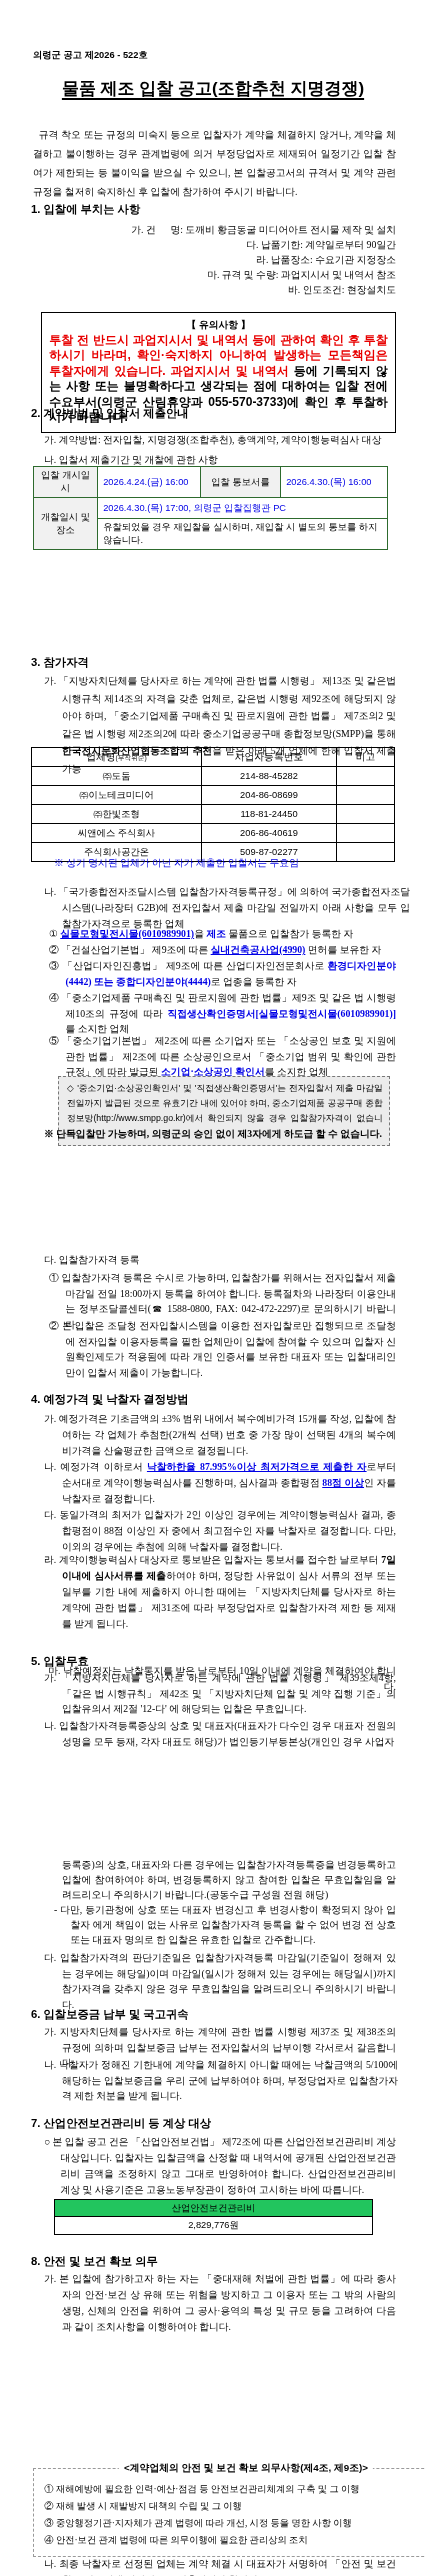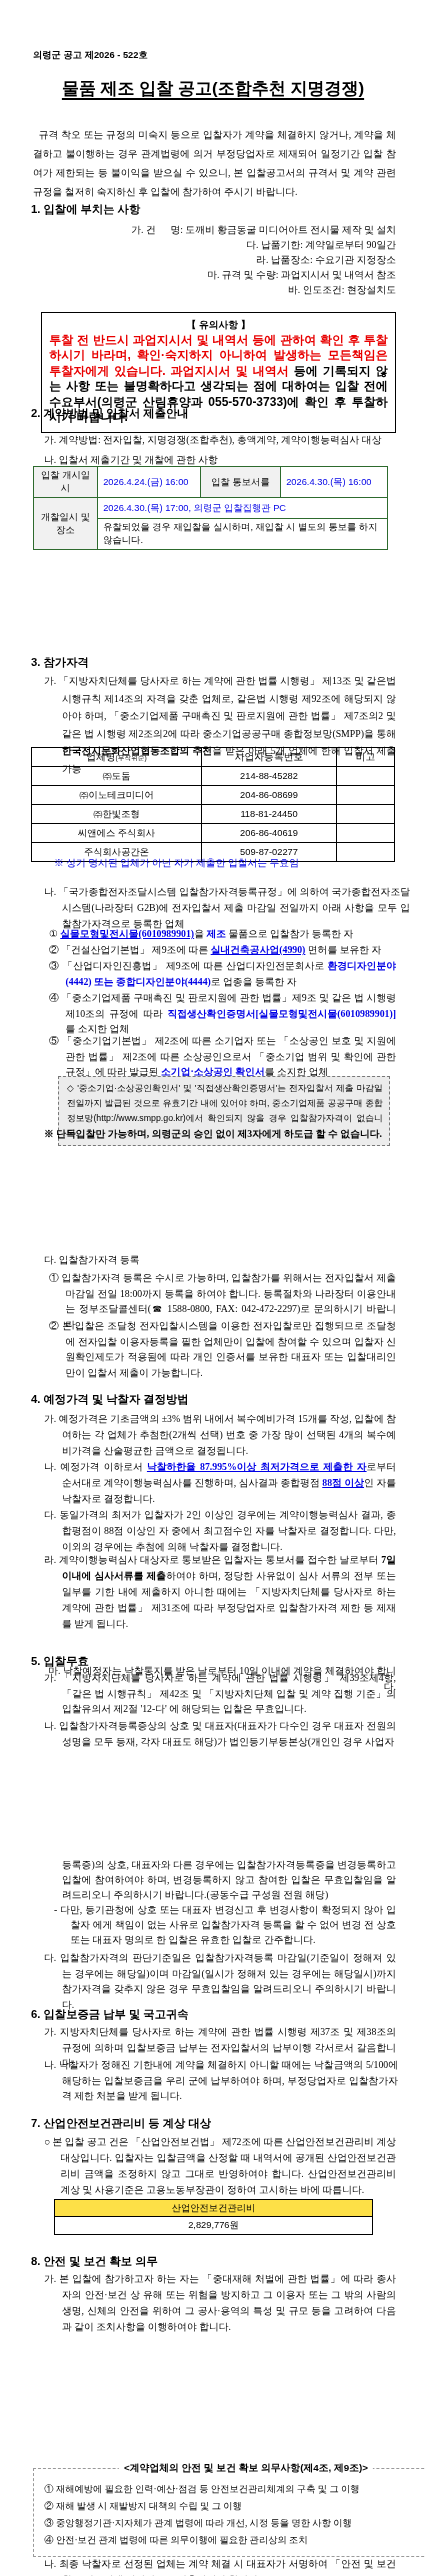--- a/index.html
+++ b/index.html
@@ -37,21 +37,21 @@
   .t2 tr.hd td{border-bottom:1.5px double #000;font-size:9.8px;}
   .t2 .small{font-size:6.7px;}
   
   .gbox{background:#ececec;border:0.5px dashed #777;padding:4.1px 6.2px;
         font-family:"Liberation Sans","DejaVu Sans",sans-serif;font-size:8.8px;line-height:15px;text-align:justify;}
   
   table.t3{border-collapse:collapse;table-layout:fixed;width:319px;
            font-family:"Liberation Sans","DejaVu Sans",sans-serif;font-size:9.3px;}
   table.t3,.t3 td{border:1px solid #000;}
   .t3 td{text-align:center;padding:1.5px 3.1px;height:13.4px;}
-  .t3 td.hd{background:#fde047;}
+  .t3 td.hd{background:#22c55e;}
   
   .dbox{position:relative;border:1px dashed #999;padding:12.4px 10.3px 6.2px 10.3px;background:#fff;}
   .dbox .legend{position:absolute;top:-7.2px;left:50%;transform:translateX(-50%);background:#fff;
                 padding:0 5.2px;font-family:"Liberation Sans","DejaVu Sans",sans-serif;font-weight:bold;font-size:9.8px;white-space:nowrap;}
   .dbox .it{font-size:9.3px;line-height:17px;}
 </style>
 </head>
 <body>
 
 <div id="page">

